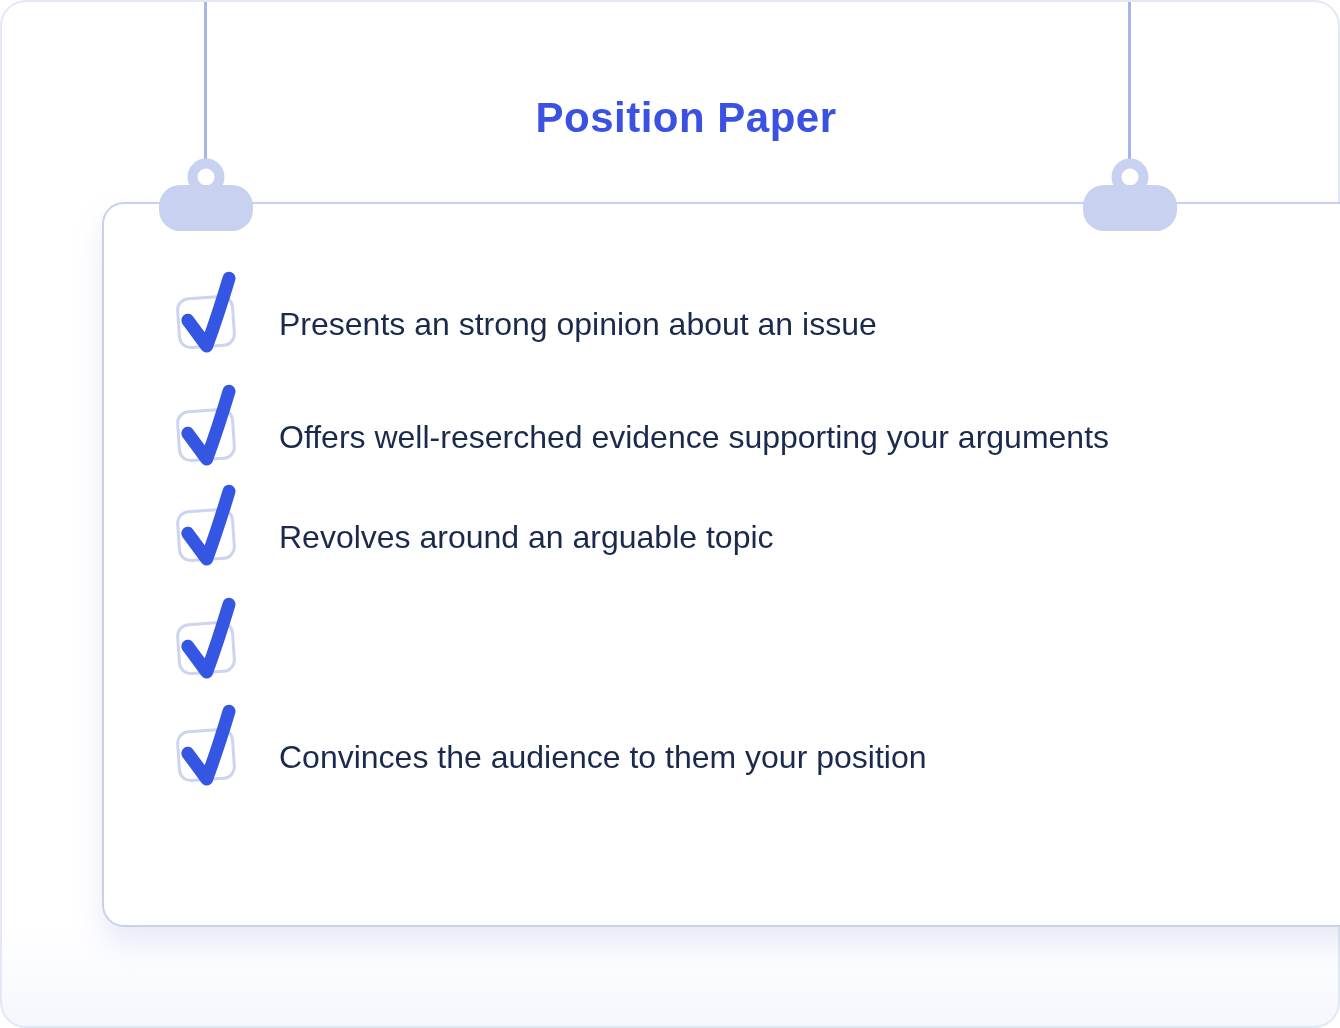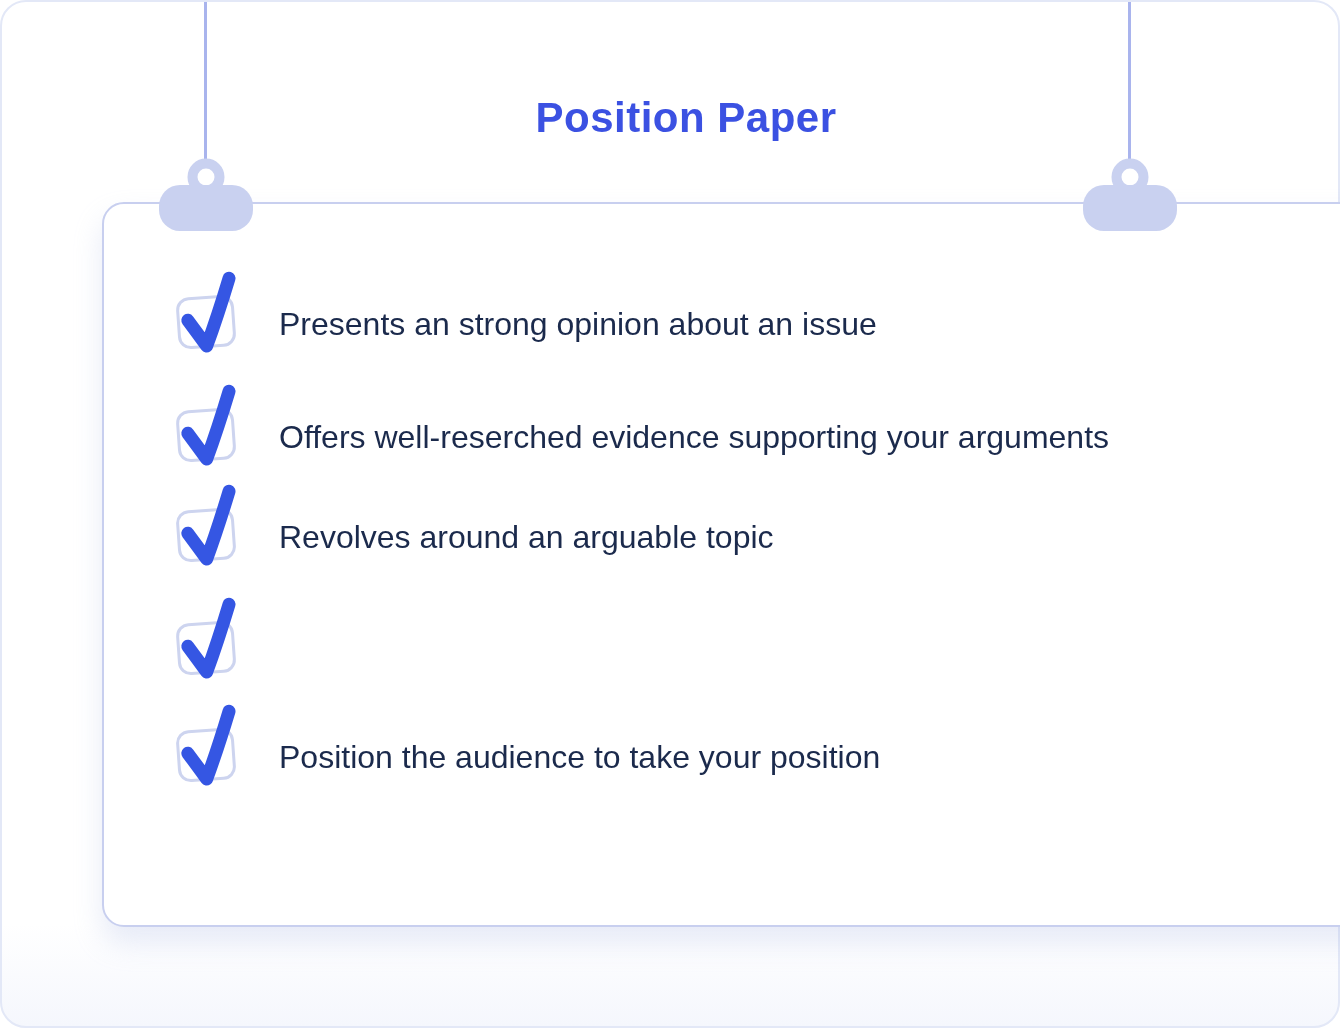--- a/index.html
+++ b/index.html
@@ -110,17 +110,17 @@
       </svg>
     </span>
   </div>
 
   <div class="row">
     <span class="checkbox">
       <svg class="check" viewBox="0 0 58 84" aria-hidden="true">
         <path d="M8 46 Q17 60 25 73 Q38 44 52 7" fill="none" stroke="#3556E3" stroke-width="13" stroke-linecap="round" stroke-linejoin="round"></path>
       </svg>
     </span>
-    <span class="label">Position the audience to take your position</span>
+    <span class="label">Convinces the audience to them your position</span>
   </div>
 </div>
   </div>
 </div>
 
 </body></html>

